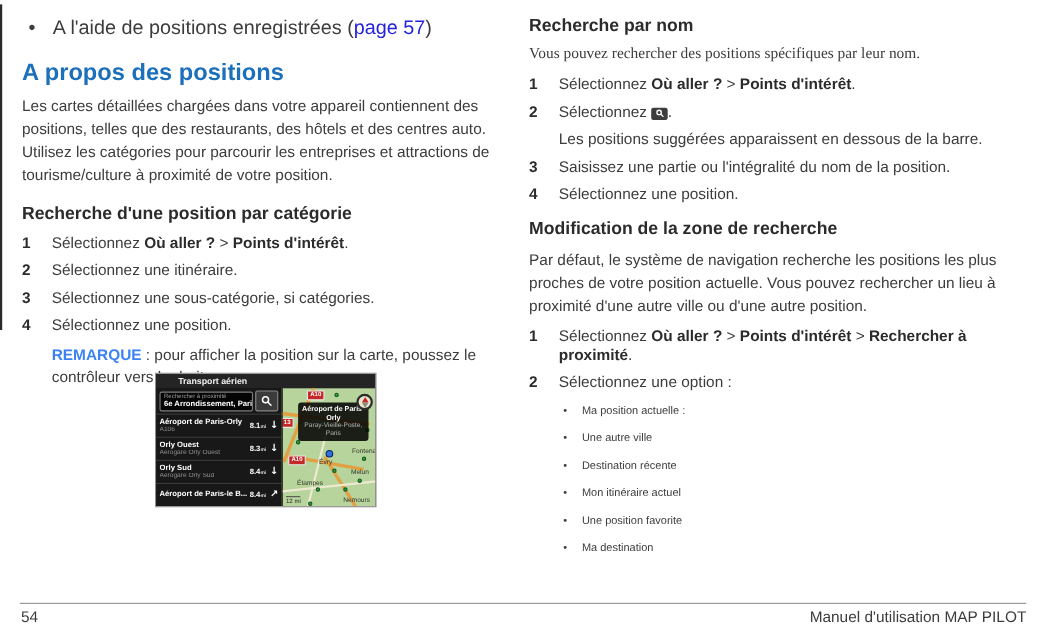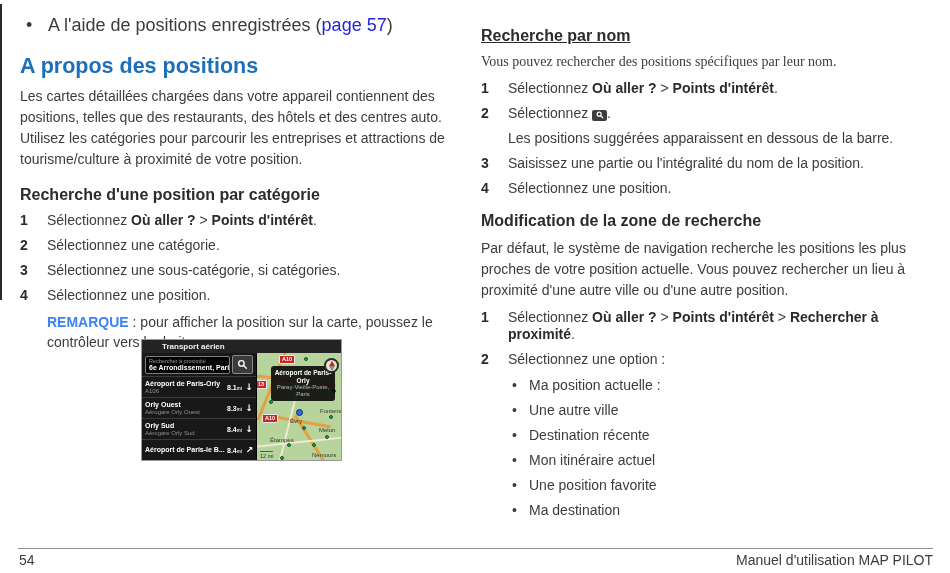--- a/index.html
+++ b/index.html
@@ -14,32 +14,32 @@
   .col-right { left:481px; width:456px; }
 
   .ref-line { display:flex; margin:6px 0 0 6px; font-size:18px; line-height:18px; }
   .ref-line .dot { width:22px; flex:none; }
   .ref-line .dot::before { content:"•"; }
   .link { color:#2323dd; text-decoration:none; cursor:pointer; }
 
   h1 { color:#1c6fba; font-size:21.5px; line-height:24px; margin-top:20px; font-weight:bold; }
   .body-p { font-size:14px; line-height:21px; margin-top:8px; }
   h2 { color:#2b2b2b; font-size:16px; line-height:19px; margin-top:15px; font-weight:bold; }
-  .col-right h2.first { margin-top:16px;text-decoration:underline; }
+  .col-right h2.first { margin-top:4px; }
 
   .steps { margin-top:8px; }
   .step { display:flex; font-size:14px; line-height:16.5px; margin-bottom:8.5px; }
   .step .num { width:27px; flex:none; font-weight:bold; color:#2b2b2b; }
   .step b { color:#2b2b2b; }
   .step .sub { margin-top:8px; }
   .note { margin:0 0 0 27px; font-size:14px; line-height:20px; }
   .note b { color:#3b82f6; }
 
   .opts { margin:10px 0 0 26px; }
-  .opt { display:flex; font-size:14px; line-height:17px; margin-bottom:8px; }
+  .opt { display:flex; font-size:10px; line-height:17px; margin-bottom:8px; }
   .opt .odot { width:22px; flex:none; padding-left:5px; }
   .opt .odot::before { content:"•"; }
 
   
   .dev { position:absolute; left:141px; top:339px; width:201px; height:122px;
     border:1px solid #9a9a9a; background:#161616; display:flex; flex-direction:column; }
   .dev-title { height:13px; flex:none; background:#242424; color:#f0f0f0;
     font-size:8px; font-weight:bold; line-height:13px; padding-left:20px; }
   .dev-body { flex:1; display:flex; min-height:0; }
   .dev-list { width:114px; flex:none; display:flex; flex-direction:column; background:#181818; }
@@ -104,21 +104,21 @@
     <p class="body-p">Les cartes détaillées chargées dans votre appareil contiennent des positions, telles que des restaurants, des hôtels et des centres auto. Utilisez les catégories pour parcourir les entreprises et attractions de tourisme/culture à proximité de votre position.</p>
 
     <h2>Recherche d'une position par catégorie</h2>
     <div class="steps">
       <div class="step">
         <span class="num">1</span>
         <span><span>Sélectionnez </span><b>Où aller ?</b><span> &gt; </span><b>Points d'intérêt</b><span>.</span></span>
       </div>
       <div class="step">
         <span class="num">2</span>
-        <span>Sélectionnez une catégorie.</span>
+        <span>Sélectionnez une itinéraire.</span>
       </div>
       <div class="step">
         <span class="num">3</span>
         <span>Sélectionnez une sous-catégorie, si catégories.</span>
       </div>
       <div class="step">
         <span class="num">4</span>
         <span>Sélectionnez une position.</span>
       </div>
     </div>

